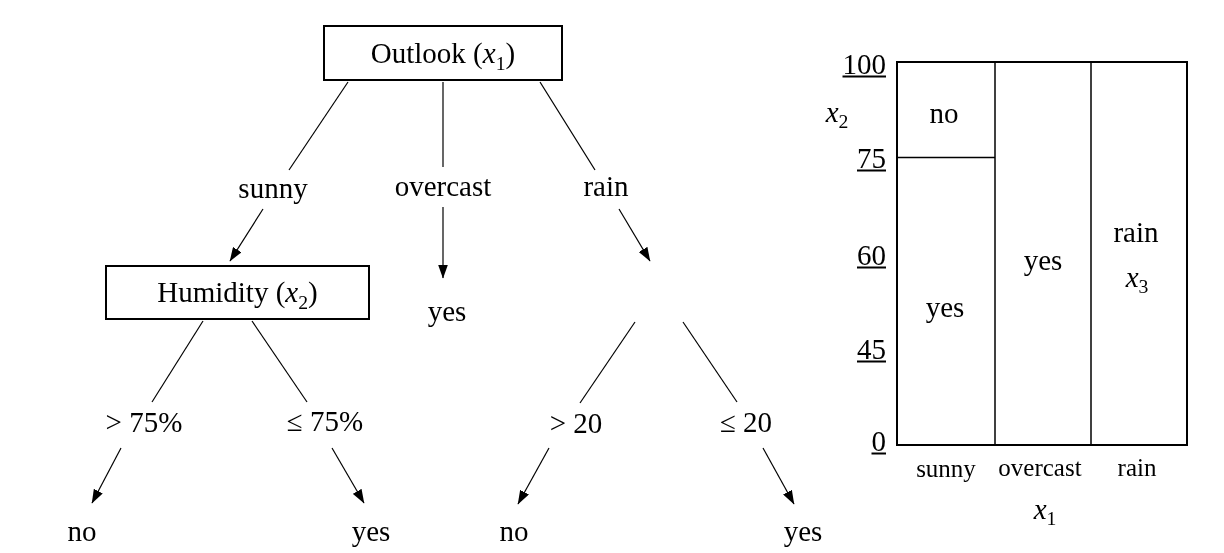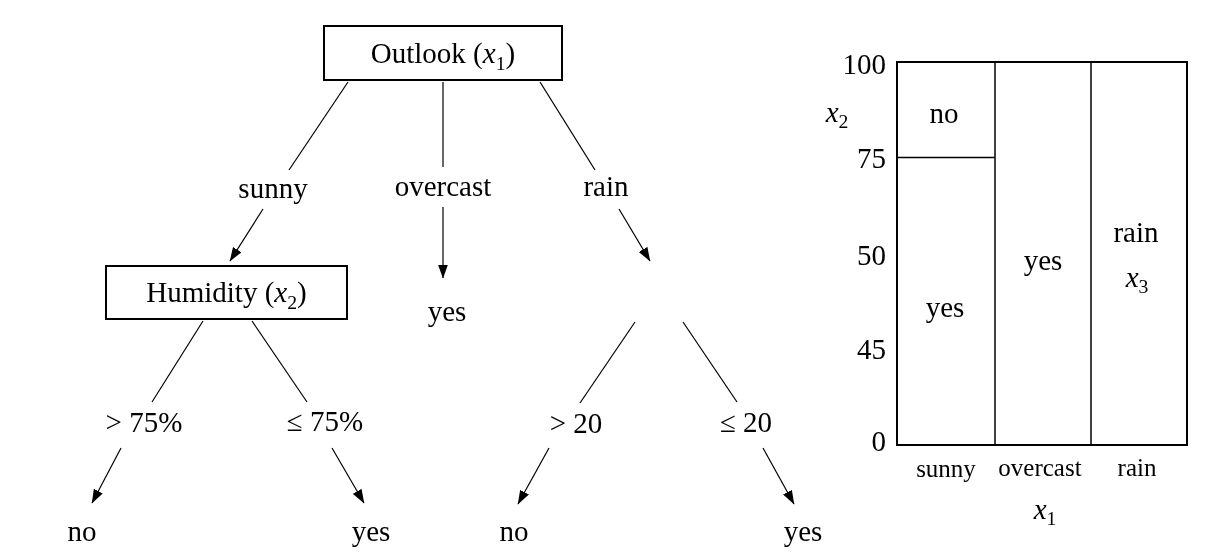--- a/index.html
+++ b/index.html
@@ -33,20 +33,21 @@
     line-height: 1;
   }
   .cat { font-size: 25px; }
   .tick {
     position: absolute;
     width: 62px;
     text-align: right;
     transform: translateY(-50%);
     font-size: 29px;
     line-height: 1;
+    text-decoration: underline;
   }
   i { font-style: italic; }
   sub { font-size: 68%; line-height: 0; }
 </style>
 </head>
 <body>
 
 <div class="figure">
 
   <svg class="artwork" viewBox="0 0 1224 553" xmlns="http://www.w3.org/2000/svg">
@@ -79,42 +80,42 @@
       <line x1="995" y1="62" x2="995" y2="445" stroke-width="1.5"></line>
       <line x1="1091" y1="62" x2="1091" y2="445" stroke-width="1.5"></line>
       <line x1="897" y1="157.5" x2="995" y2="157.5" stroke-width="1.5"></line>
     </g>
   </svg>
 
   <div class="node" style="left:323px;top:25px;width:240px;height:56px">
     <span><span>Outlook (</span><i>x</i><sub>1</sub><span>)</span></span>
   </div>
 
-  <div class="node" style="left:105px;top:265px;width:243px;height:55px">
+  <div class="node" style="left:105px;top:265px;width:265px;height:55px">
     <span><span>Humidity (</span><i>x</i><sub>2</sub><span>)</span></span>
   </div>
 
 
   <div class="label" style="left:273px;top:188px">sunny</div>
   <div class="label" style="left:443px;top:186px">overcast</div>
   <div class="label" style="left:606px;top:186px">rain</div>
   <div class="label" style="left:144px;top:422px">&gt; 75%</div>
   <div class="label" style="left:325px;top:421px">≤ 75%</div>
   <div class="label" style="left:576px;top:423px">&gt; 20</div>
   <div class="label" style="left:746px;top:422px">≤ 20</div>
 
   <div class="label" style="left:447px;top:311px">yes</div>
   <div class="label" style="left:82px;top:531px">no</div>
   <div class="label" style="left:371px;top:531px">yes</div>
   <div class="label" style="left:514px;top:531px">no</div>
   <div class="label" style="left:803px;top:531px">yes</div>
 
   <div class="tick" style="left:824px;top:64px">100</div>
   <div class="tick" style="left:824px;top:158px">75</div>
-  <div class="tick" style="left:824px;top:255px">50</div>
+  <div class="tick" style="left:824px;top:255px">60</div>
   <div class="tick" style="left:824px;top:349px">45</div>
   <div class="tick" style="left:824px;top:441px">0</div>
 
   <div class="label" style="left:837px;top:112px"><i>x</i><sub>2</sub></div>
 
   <div class="label" style="left:944px;top:113px">no</div>
   <div class="label" style="left:945px;top:307px">yes</div>
   <div class="label" style="left:1043px;top:260px">yes</div>
   <div class="label" style="left:1136px;top:232px">rain</div>
   <div class="label" style="left:1137px;top:277px"><i>x</i><sub>3</sub></div>

